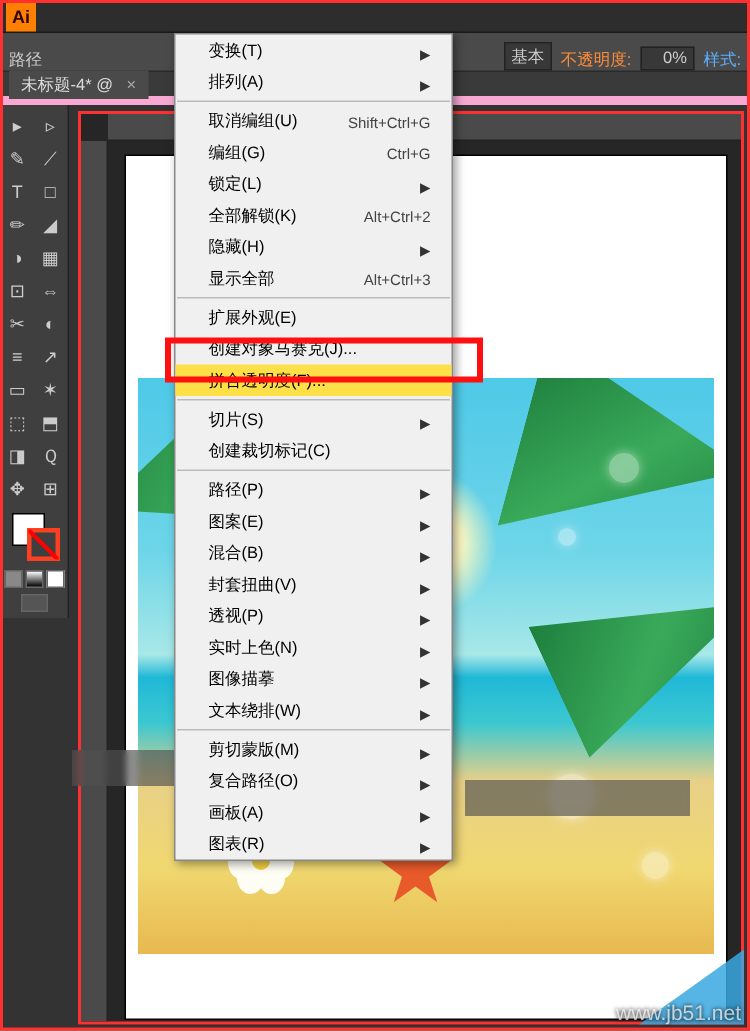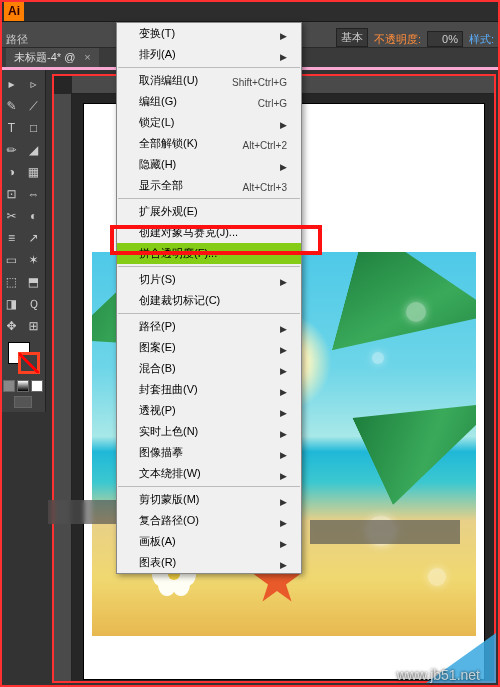--- a/index.html
+++ b/index.html
@@ -7,21 +7,21 @@
 .menubar{height:22px;background:#2d2d2d;display:flex;align-items:center;padding-left:4px;border-bottom:1px solid #1a1a1a}
 .ai-logo{width:20px;height:20px;background:#ff7f00;color:#310000;font-weight:bold;font-size:12px;text-align:center;line-height:20px;margin-right:6px}
 .menu-item{color:#ccc;padding:3px 7px;cursor:pointer}
 .menu-item.active{background:#4a7dc9;color:#fff}
 .toolbar-row{height:26px;background:#4a4a4a;display:flex;align-items:flex-end;padding:0 6px;border-bottom:1px solid #2a2a2a;color:#ccc;gap:6px}
 .toolbar-label{color:#ccc}
 .opacity-box{background:#383838;border:1px solid #222;padding:1px 4px;color:#ccc;width:36px;text-align:right}
 .opacity-lbl{color:#ff8c3a}
 .style-lbl{color:#5bb0ff}
 .basic-box{background:#383838;border:1px solid #222;padding:1px 4px;color:#ccc}
-.tab-row{height:22px;background:#3a3a3a;display:flex;align-items:center;padding:0 6px;color:#ccc;border-bottom:3px solid #f9a8d4}
+.tab-row{height:22px;background:#3a3a3a;display:flex;align-items:center;padding:0 6px;color:#ccc;border-bottom:6px solid #f9a8d4}
 .tab{background:#4a4a4a;padding:2px 8px;margin-right:4px;color:#ddd}
 .tab-x{margin-left:6px;color:#aaa}
 .main{position:relative;height:617px;background:#333}
 .toolbox{position:absolute;left:0;top:0;width:46px;background:#3f3f3f;border-right:1px solid #222;padding:4px 2px}
 .tool-grid{display:grid;grid-template-columns:20px 20px;gap:2px;justify-content:center}
 .tool{width:20px;height:20px;background:#3f3f3f;color:#ccc;text-align:center;line-height:20px;font-size:12px;cursor:pointer}
 .swatch-area{margin-top:6px;position:relative;height:36px}
 .sw-fill{position:absolute;left:6px;top:0;width:22px;height:22px;background:#fff;border:1px solid #000}
 .sw-stroke{position:absolute;left:16px;top:10px;width:22px;height:22px;border:3px solid #ff4020;background:#3f3f3f}
 .sw-stroke::after{content:"";position:absolute;inset:-2px;background:linear-gradient(45deg,transparent 45%,#f00 45%,#f00 55%,transparent 55%)}
@@ -42,25 +42,25 @@
 .flower{position:absolute;left:60px;bottom:40px;width:44px;height:44px}
 .petal{position:absolute;width:18px;height:22px;background:#fffef5;border-radius:50%}
 .p1{left:13px;top:0}.p2{left:0;top:12px}.p3{right:0;top:12px}.p4{left:6px;bottom:0}.p5{right:6px;bottom:0}
 .flower-c{position:absolute;left:16px;top:16px;width:12px;height:12px;background:#f2d040;border-radius:50%}
 .bokeh{position:absolute;border-radius:50%;background:rgba(255,255,255,.4);box-shadow:0 0 8px rgba(255,255,255,.5)}
 .b1{left:30px;top:30px;width:24px;height:24px}.b2{right:50px;top:50px;width:20px;height:20px}
 .b3{left:60px;top:120px;width:14px;height:14px}.b4{right:80px;bottom:90px;width:30px;height:30px}
 .b5{right:30px;bottom:50px;width:18px;height:18px}.b6{left:280px;top:100px;width:12px;height:12px}
 .wm-blur{position:absolute;width:150px;height:24px;background:rgba(80,80,80,.65);backdrop-filter:blur(2px)}
 .wm1{left:48px;top:430px}.wm2{left:310px;top:450px}
-.watermark{position:absolute;right:20px;bottom:4px;color:rgba(255,255,255,.7);font-size:14px;text-shadow:0 0 3px #000}
+.watermark{position:absolute;right:6px;bottom:4px;color:rgba(255,255,255,.7);font-size:14px;text-shadow:0 0 3px #000}
 .corner-tri{position:absolute;right:4px;bottom:4px;width:0;height:0;border-left:70px solid transparent;border-bottom:50px solid #3aa8e0;opacity:.85}
 .dropdown{position:absolute;left:116px;top:22px;width:186px;background:#f0f0f0;border:1px solid #888;box-shadow:2px 2px 6px rgba(0,0,0,.4);z-index:50}
 .dd-item{display:flex;justify-content:space-between;align-items:flex-end;padding:3px 14px 3px 22px;color:#000;cursor:pointer}
-.dd-item.hi{background:#84cc16}
+.dd-item.hi{background:#fde047}
 .dd-sep{height:1px;background:#bbb;margin:2px 1px}
 .dd-arrow{font-size:9px;color:#333}
 .dd-short{color:#444;font-size:10px}
 .red-box{position:absolute;left:110px;top:225px;width:212px;height:30px;border:4px solid #ff1010;z-index:60;pointer-events:none}
 .outer-border{position:absolute;inset:0;border:2px solid #ff3030;pointer-events:none;z-index:100}
 </style>
 </head>
 <body>
 
 <div class="menubar">

